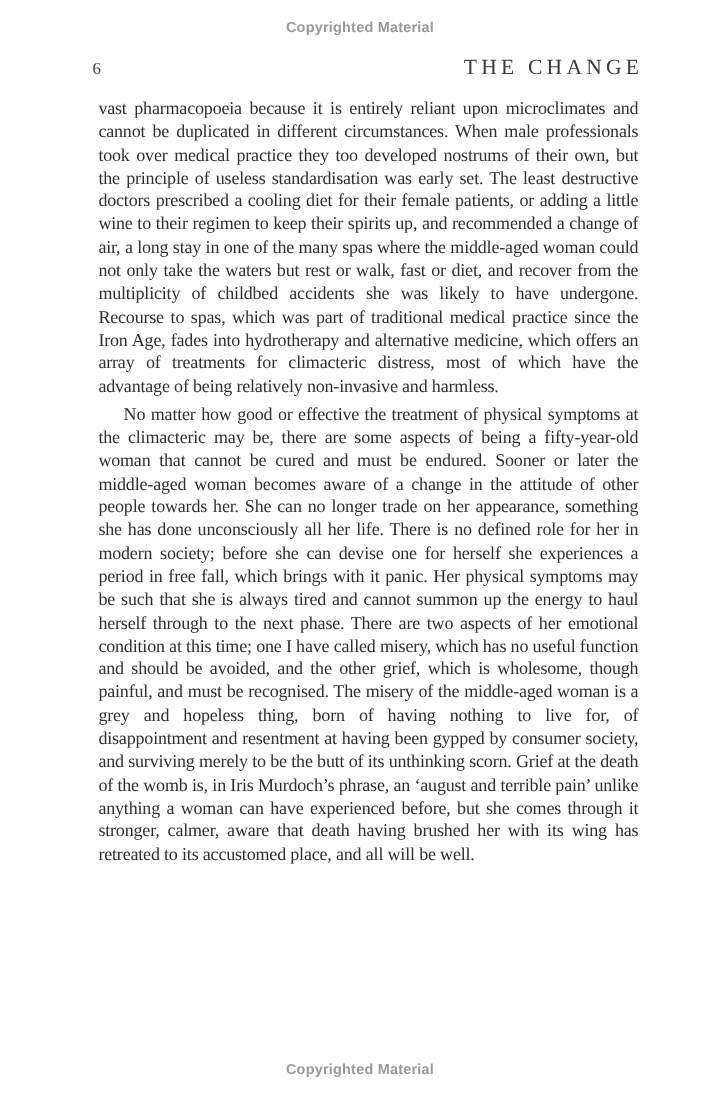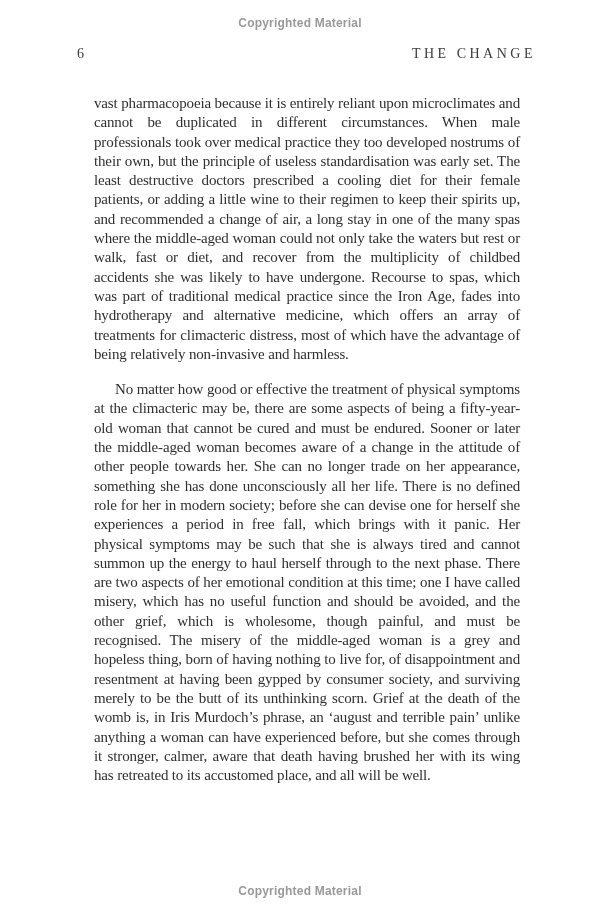--- a/index.html
+++ b/index.html
@@ -35,36 +35,36 @@
     width: 459px;
     display: flex;
     justify-content: space-between;
     align-items: baseline;
     color: #3c3c3c;
   }
   .page-number {
     font-size: 14px;
   }
   .running-title {
-    font-size: 14px;
+    font-size: 18px;
     letter-spacing: 3.5px;
   }
   .body-text {
     position: absolute;
     top: 78px;
     left: 78px;
     width: 458px;
     color: #2f2f2f;
     font-size: 15px;
     line-height: 19.3px;
     letter-spacing: -0.15px;
     text-align: justify;
   }
   .body-text p {
-    margin: 16px;
+    margin: 4px;
     padding: 0;
     font-family: Liberation Serif, serif;
   }
   .body-text p.indent {
     text-indent: 21px;
   }
 </style>
 </head>
 <body>
 

